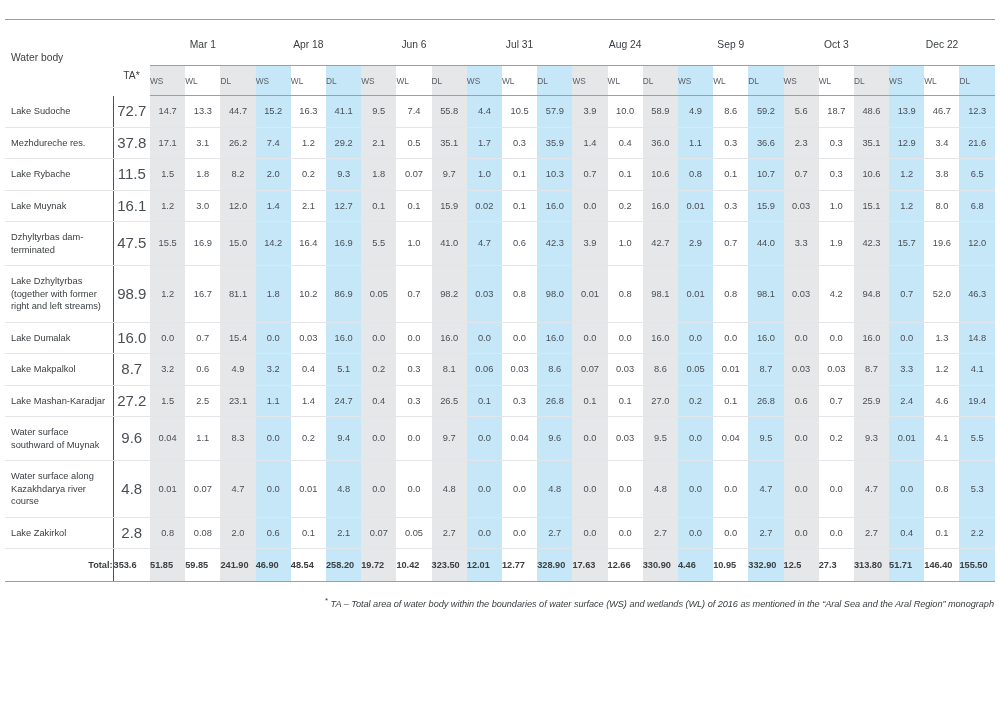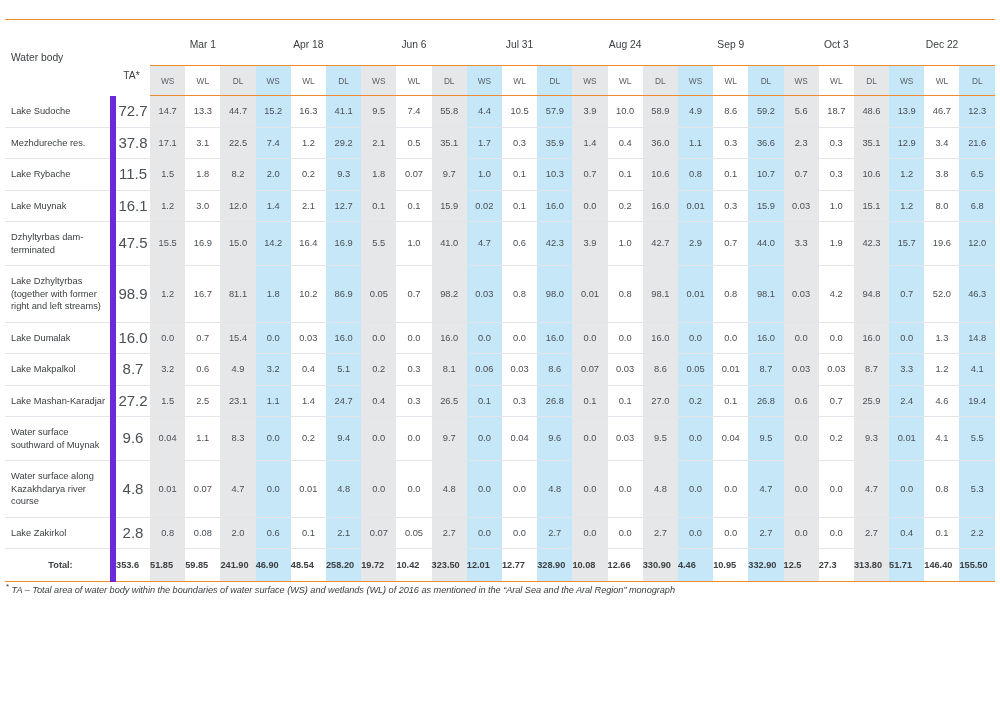--- a/index.html
+++ b/index.html
@@ -52,21 +52,20 @@
   }
   tr.daterow td.wb-head{
     text-align:left;
     vertical-align:middle;
     padding-bottom:0;
   }
 
   
   tr.wsdlrow td{
     height:29px;
-    text-align:center;
     font-size:8.3px;
     color:#5a5f66;
     border-top:1.6px solid #ef8b33;
     border-bottom:1.6px solid #ef8b33;
   }
 
   
   .wb-head{
     text-align:left;
     font-size:10.3px;
@@ -102,39 +101,40 @@
   tr.total td{
     text-align:left;
     font-size:9.2px;
     font-weight:bold;
     color:#3c4043;
     padding:11px 0;
     border-top:1.6px solid #ef8b33;
     border-bottom:1.6px solid #ef8b33;
   }
   tr.total td.name{
-    text-align:center;padding-left:6px;
+    text-align:right;padding-left:6px;
   }
 
   
   .c-gray{background:#e6e7e8;}
   .c-blue{background:#c5e7f7;}
   .c-white{background:#ffffff;}
 
   
-  .sep-right{border-right:6px solid #6d28d9;}
+  .sep-right{border-right:1px solid #6d28d9;}
 
   
   .footnote{
-    margin-top:0;
+    margin-top:14px;
     padding:0 6px;
     font-size:9.2px;
     font-style:italic;
     color:#3c4043;
     letter-spacing:-0.05px;
+    text-align:right;
   }
   .footnote sup{font-style:normal;font-size:8px;}
 </style>
 </head>
 <body>
 
 <div class="page">
 
   <div class="title-wrap">
   </div>
@@ -236,21 +236,21 @@
             <td class="c-gray">48.6</td>
             <td class="c-blue">13.9</td>
             <td class="c-white">46.7</td>
             <td class="c-blue">12.3</td>
           </tr>
           <tr class="data">
             <td class="name sep-right">Mezhdureche res.</td>
             <td class="ta">37.8</td>
             <td class="c-gray">17.1</td>
             <td class="c-white">3.1</td>
-            <td class="c-gray">22.5</td>
+            <td class="c-gray">26.2</td>
             <td class="c-blue">7.4</td>
             <td class="c-white">1.2</td>
             <td class="c-blue">29.2</td>
             <td class="c-gray">2.1</td>
             <td class="c-white">0.5</td>
             <td class="c-gray">35.1</td>
             <td class="c-blue">1.7</td>
             <td class="c-white">0.3</td>
             <td class="c-blue">35.9</td>
             <td class="c-gray">1.4</td>
@@ -556,21 +556,21 @@
             <td class="c-gray">241.90</td>
             <td class="c-blue">46.90</td>
             <td class="c-white">48.54</td>
             <td class="c-blue">258.20</td>
             <td class="c-gray">19.72</td>
             <td class="c-white">10.42</td>
             <td class="c-gray">323.50</td>
             <td class="c-blue">12.01</td>
             <td class="c-white">12.77</td>
             <td class="c-blue">328.90</td>
-            <td class="c-gray">10.08</td>
+            <td class="c-gray">17.63</td>
             <td class="c-white">12.66</td>
             <td class="c-gray">330.90</td>
             <td class="c-blue">4.46</td>
             <td class="c-white">10.95</td>
             <td class="c-blue">332.90</td>
             <td class="c-gray">12.5</td>
             <td class="c-white">27.3</td>
             <td class="c-gray">313.80</td>
             <td class="c-blue">51.71</td>
             <td class="c-white">146.40</td>

